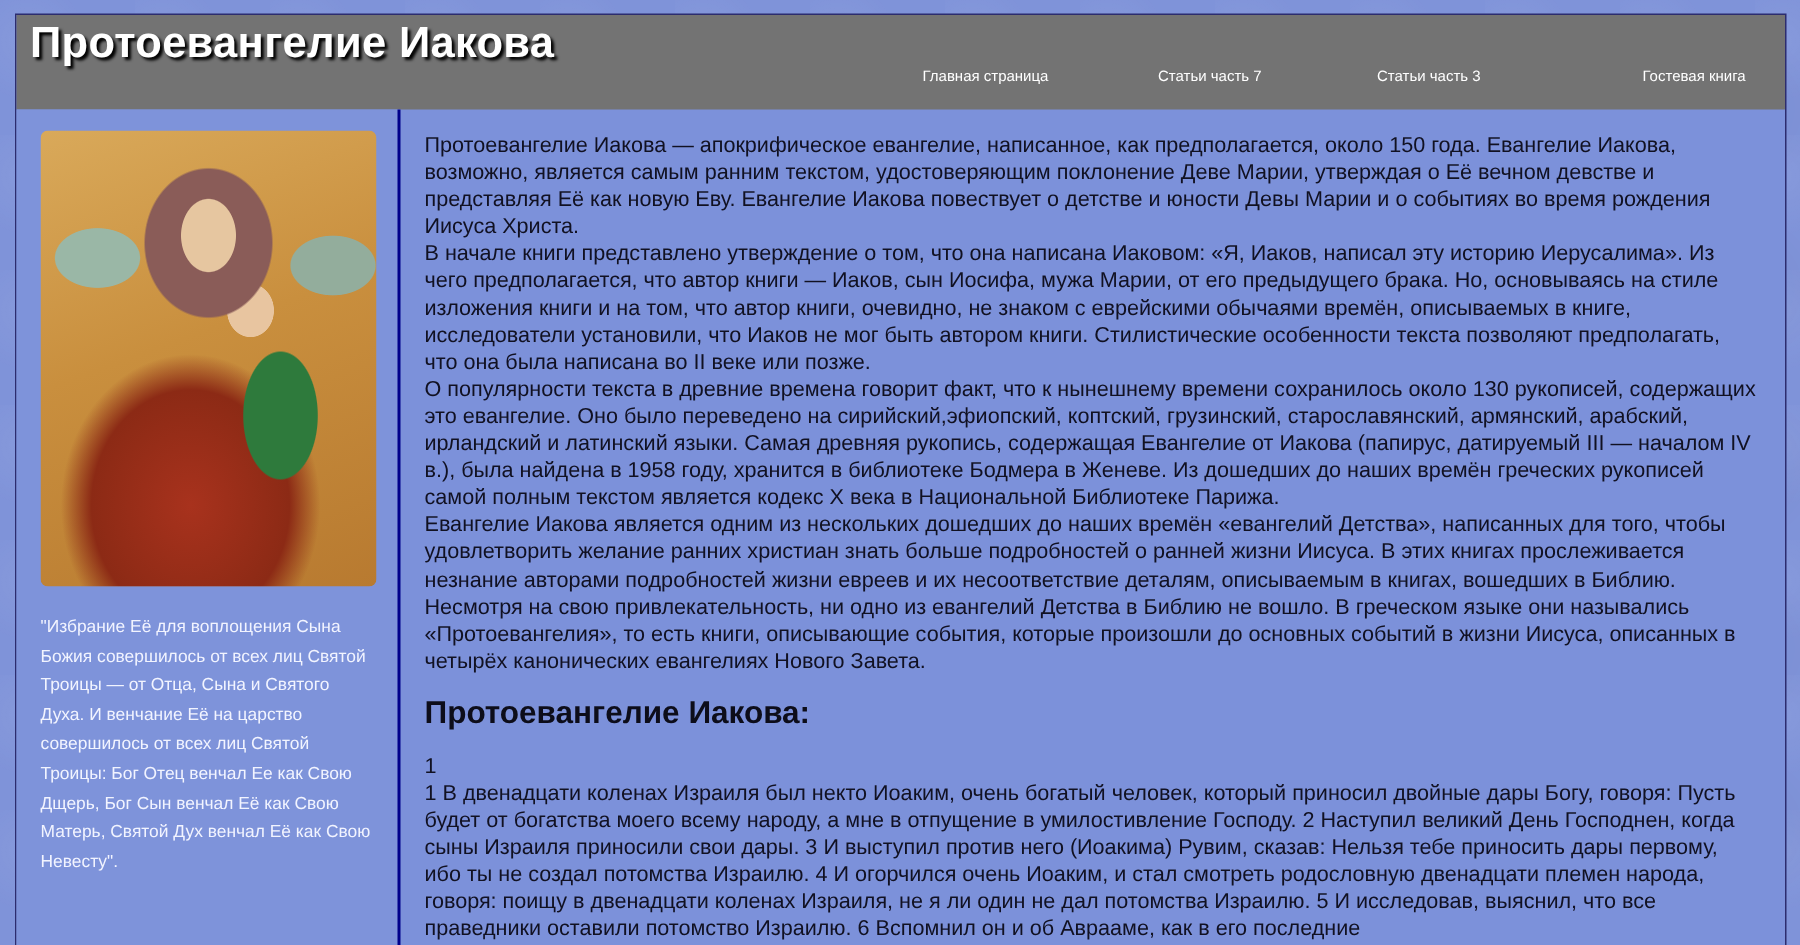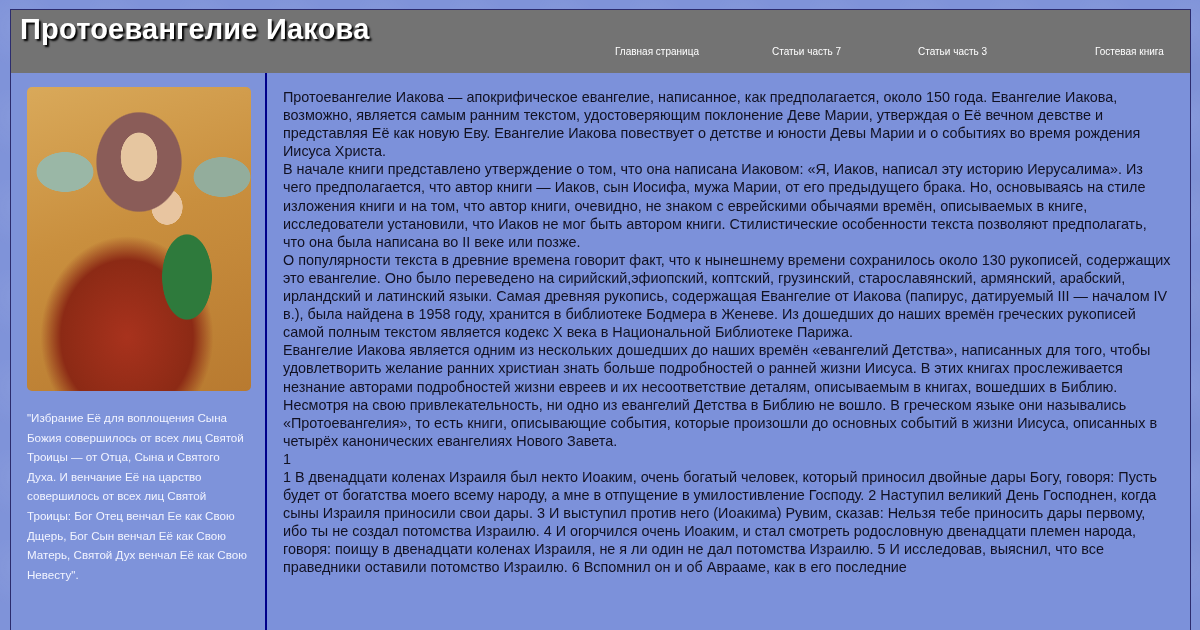--- a/index.html
+++ b/index.html
@@ -100,16 +100,17 @@
     <div class="caption">"Избрание Её для воплощения Сына Божия совершилось от всех лиц Святой Троицы — от Отца, Сына и Святого Духа. И венчание Её на царство совершилось от всех лиц Святой Троицы: Бог Отец венчал Ее как Свою Дщерь, Бог Сын венчал Её как Свою Матерь, Святой Дух венчал Её как Свою Невесту".</div>
   </aside>
 
   <main class="content">
     <div class="intro">
       <p>Протоевангелие Иакова — апокрифическое евангелие, написанное, как предполагается, около 150 года. Евангелие Иакова, возможно, является самым ранним текстом, удостоверяющим поклонение Деве Марии, утверждая о Её вечном девстве и представляя Её как новую Еву. Евангелие Иакова повествует о детстве и юности Девы Марии и о событиях во время рождения Иисуса Христа.</p>
       <p>В начале книги представлено утверждение о том, что она написана Иаковом: «Я, Иаков, написал эту историю Иерусалима». Из чего предполагается, что автор книги — Иаков, сын Иосифа, мужа Марии, от его предыдущего брака. Но, основываясь на стиле изложения книги и на том, что автор книги, очевидно, не знаком с еврейскими обычаями времён, описываемых в книге, исследователи установили, что Иаков не мог быть автором книги. Стилистические особенности текста позволяют предполагать, что она была написана во II веке или позже.</p>
       <p>О популярности текста в древние времена говорит факт, что к нынешнему времени сохранилось около 130 рукописей, содержащих это евангелие. Оно было переведено на сирийский,эфиопский, коптский, грузинский, старославянский, армянский, арабский, ирландский и латинский языки. Самая древняя рукопись, содержащая Евангелие от Иакова (папирус, датируемый III — началом IV в.), была найдена в 1958 году, хранится в библиотеке Бодмера в Женеве. Из дошедших до наших времён греческих рукописей самой полным текстом является кодекс X века в Национальной Библиотеке Парижа.</p>
       <p>Евангелие Иакова является одним из нескольких дошедших до наших времён «евангелий Детства», написанных для того, чтобы удовлетворить желание ранних христиан знать больше подробностей о ранней жизни Иисуса. В этих книгах прослеживается незнание авторами подробностей жизни евреев и их несоответствие деталям, описываемым в книгах, вошедших в Библию. Несмотря на свою привлекательность, ни одно из евангелий Детства в Библию не вошло. В греческом языке они назывались «Протоевангелия», то есть книги, описывающие события, которые произошли до основных событий в жизни Иисуса, описанных в четырёх канонических евангелиях Нового Завета.</p>
     </div>
+    <h2>Протоевангелие Иакова:</h2>
     <div class="chapter-num">1</div>
     <div class="chapter-text">1 В двенадцати коленах Израиля был некто Иоаким, очень богатый человек, который приносил двойные дары Богу, говоря: Пусть будет от богатства моего всему народу, а мне в отпущение в умилостивление Господу. 2 Наступил великий День Господнен, когда сыны Израиля приносили свои дары. 3 И выступил против него (Иоакима) Рувим, сказав: Нельзя тебе приносить дары первому, ибо ты не создал потомства Израилю. 4 И огорчился очень Иоаким, и стал смотреть родословную двенадцати племен народа, говоря: поищу в двенадцати коленах Израиля, не я ли один не дал потомства Израилю. 5 И исследовав, выяснил, что все праведники оставили потомство Израилю. 6 Вспомнил он и об Аврааме, как в его последние</div>
   </main>
 </div>
 
 </body></html>

